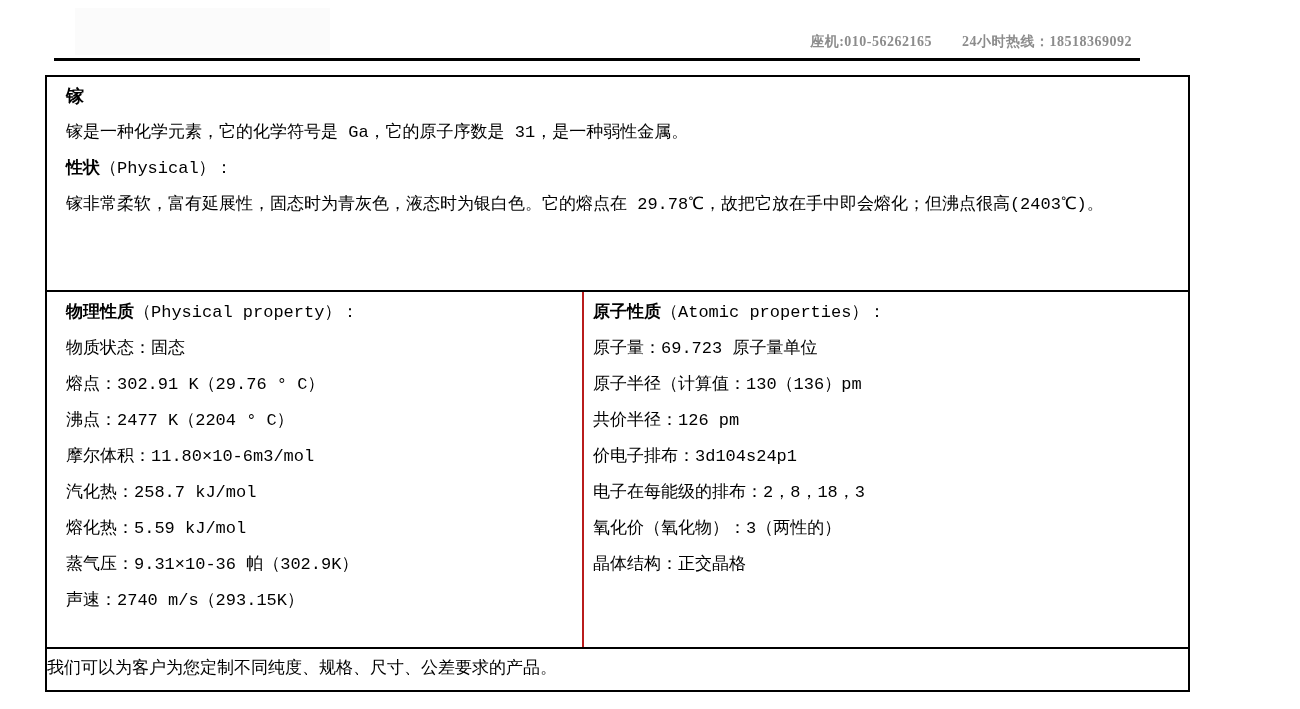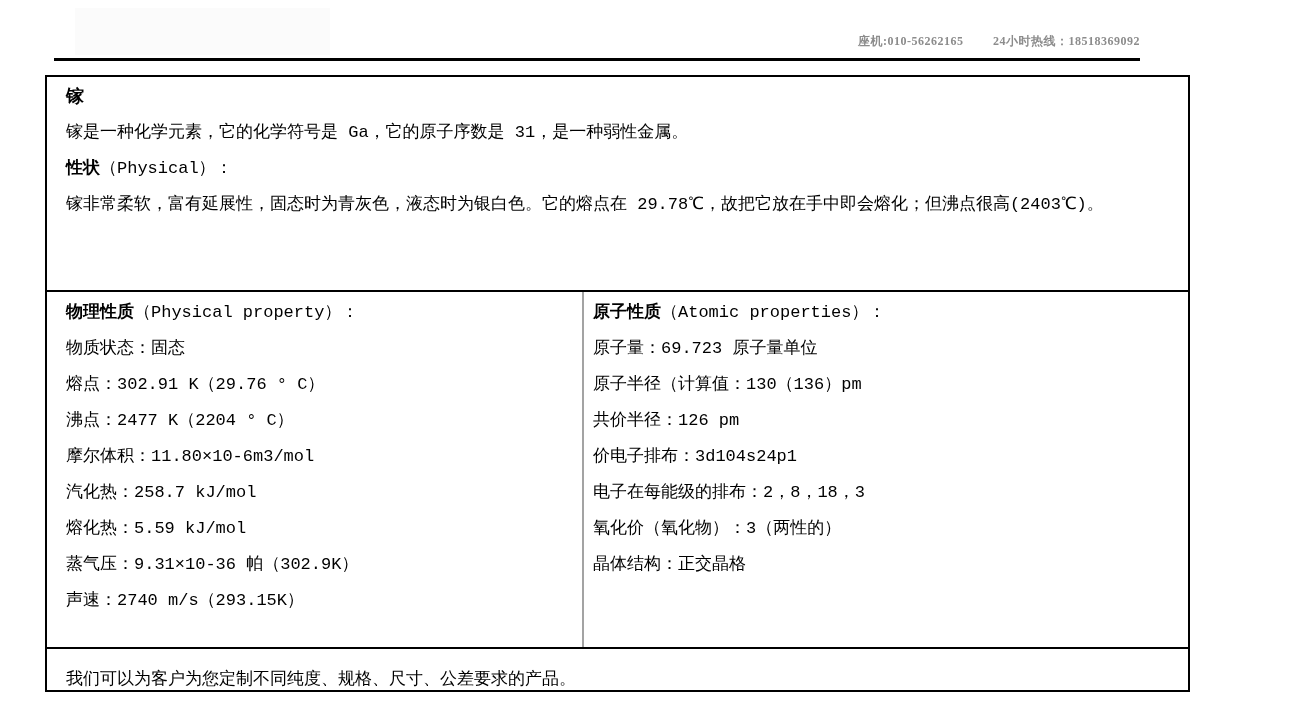--- a/index.html
+++ b/index.html
@@ -21,23 +21,23 @@
     position: absolute;
     left: 75px;
     top: 8px;
     width: 255px;
     height: 47px;
     background: #fbfbfb;
   }
   .header-contacts {
     position: absolute;
     top: 33px;
-    right: 160px;
+    right: 168px;
     font-family: "Liberation Serif", "DejaVu Serif", serif;
-    font-size: 12px;
+    font-size: 14px;
     font-weight: bold;
     color: #8c8c8c;
     letter-spacing: 0.5px;
     white-space: nowrap;
   }
   .header-contacts .hotline { margin-left: 26px; }
   .header-rule {
     position: absolute;
     left: 54px;
     top: 58px;
@@ -67,32 +67,31 @@
   }
   .sec-properties {
     height: 357px;
     box-sizing: border-box;
     border-bottom: 2px solid #000000;
     display: flex;
   }
   .col-physical {
     width: 537px;
     box-sizing: border-box;
-    border-right: 2px solid #a3a3a3;
+    border-right: 2px solid #b91c1c;
     padding: 3px 10px 0 19px;
   }
   .col-atomic {
     flex: 1;
     padding: 3px 10px 0 9px;
   }
   .sec-footer {
     flex: 1;
     display: flex;
-    align-items: flex-end;
-    padding-left: 19px;
+    align-items: center;
     line-height: 1.2;
   }
   .element-title {
     font-weight: bold;
     font-size: 18px;
   }
   .bold { font-weight: bold; }
   .line { white-space: nowrap; }
   .para { white-space: normal; }
 </style>

